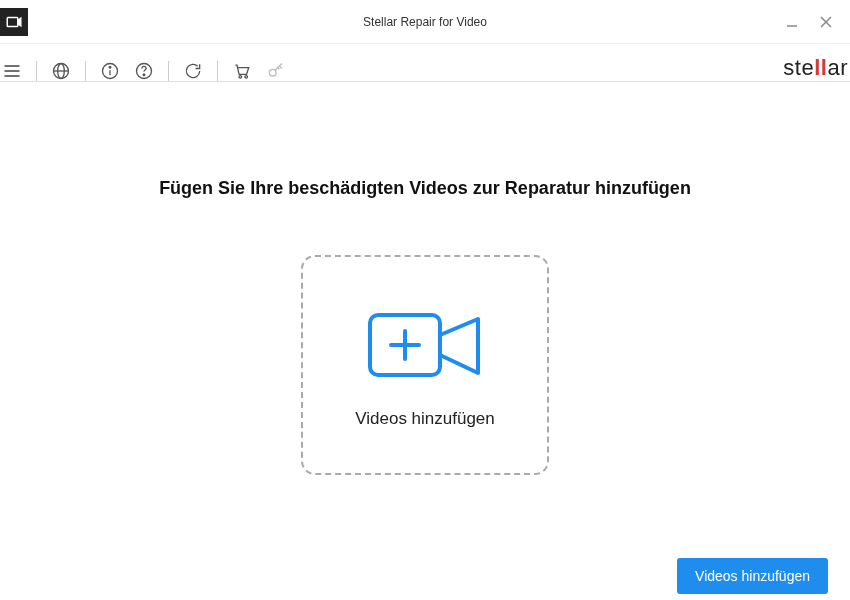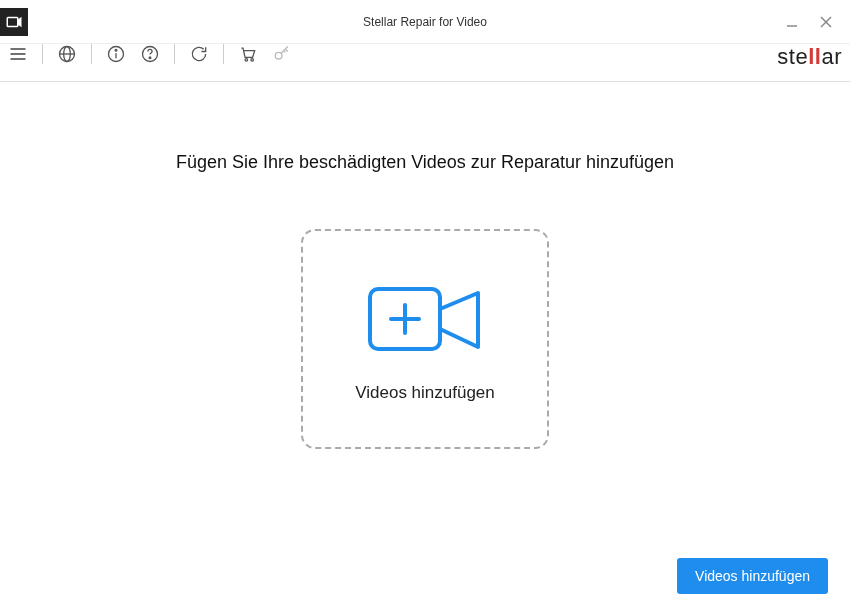--- a/index.html
+++ b/index.html
@@ -50,22 +50,22 @@
       font-size: 14px;
       cursor: pointer;
       width: 16px;
       display: inline-flex;
       justify-content: center;
     }
     .toolbar {
       height: 38px;
       border-bottom: 1px solid #e0e0e0;
       display: flex;
-      align-items: flex-start;
-      padding: 0 8px;
+      align-items: flex-end;
+      padding: 0 2px;
     }
     .toolbar-left {
       display: flex;
       align-items: center;
       gap: 14px;
     }
     .toolbar-icon {
       color: #555;
       display: inline-flex;
       align-items: center;
@@ -89,23 +89,23 @@
       font-weight: 700;
     }
     .main {
       height: calc(600px - 28px - 38px);
       display: flex;
       flex-direction: column;
       align-items: center;
       position: relative;
     }
     .headline {
-      margin-top: 70px;
+      margin-top: 96px;
       font-size: 18px;
-      font-weight: 400;
+      font-weight: 700;
       color: #111;
     }
     .dropzone {
       margin-top: 56px;
       width: 248px;
       height: 220px;
       border: 2px dashed #aaa;
       border-radius: 14px;
       display: flex;
       flex-direction: column;

